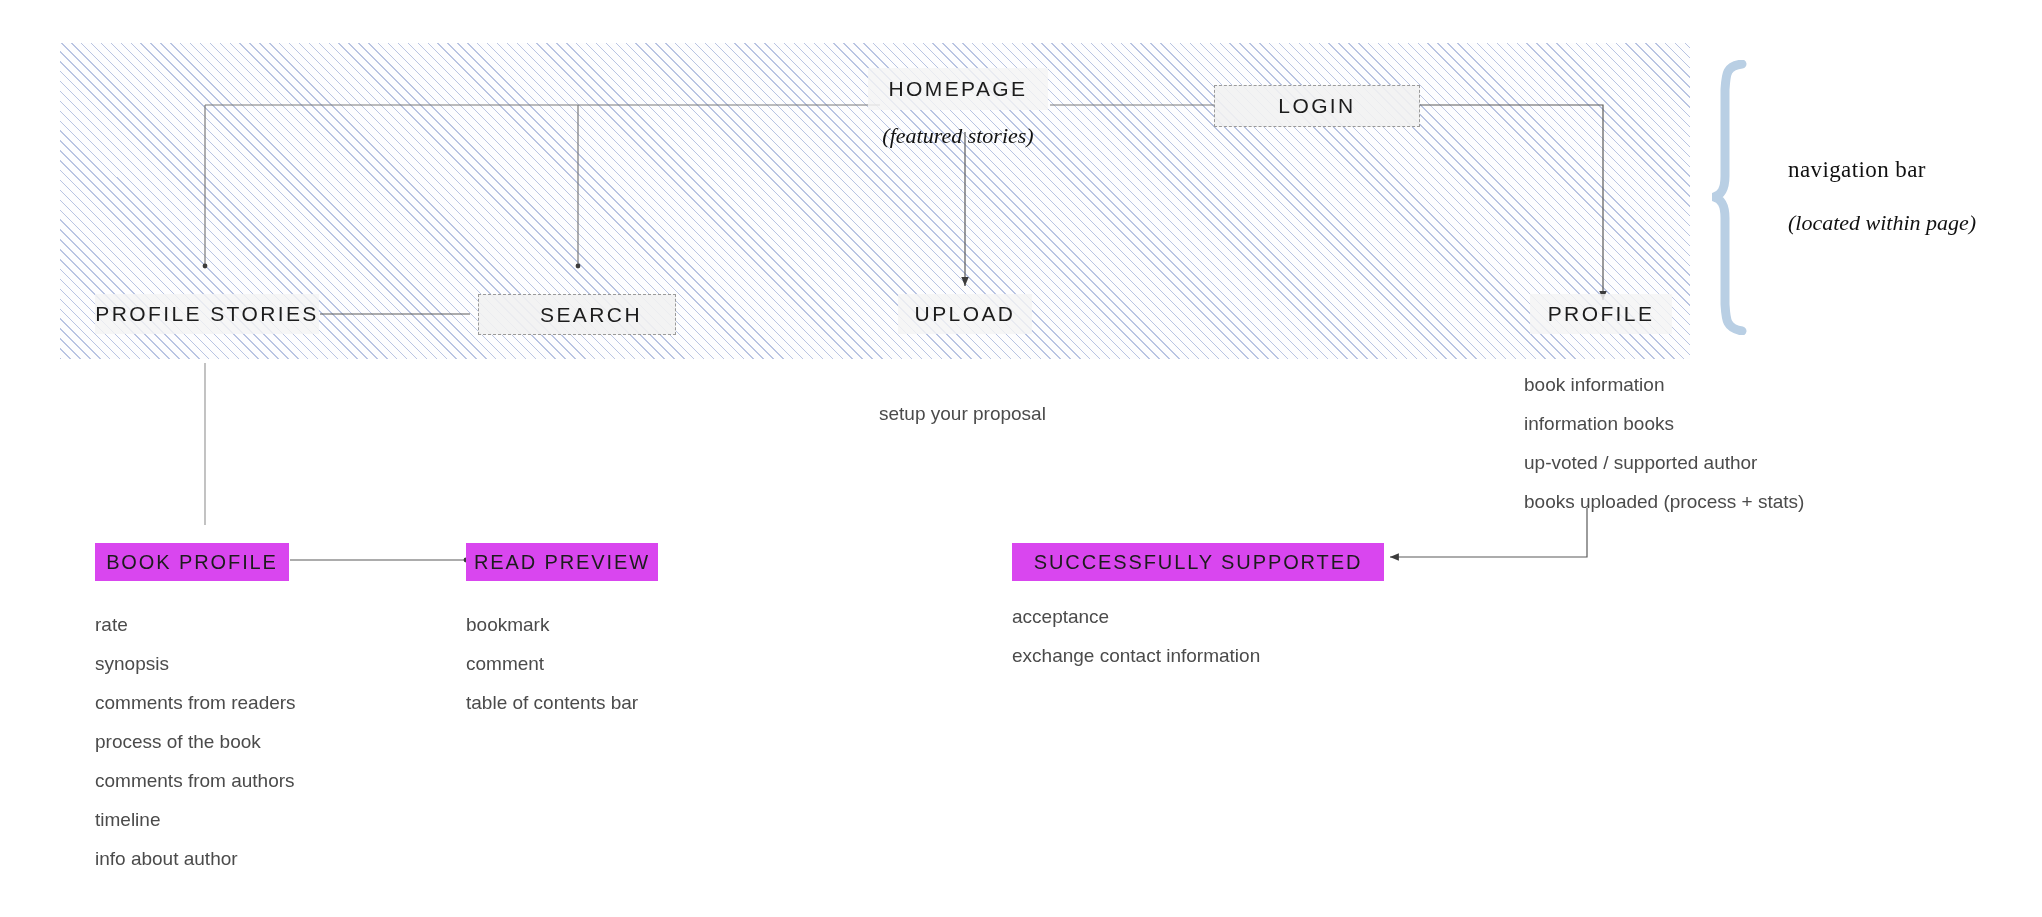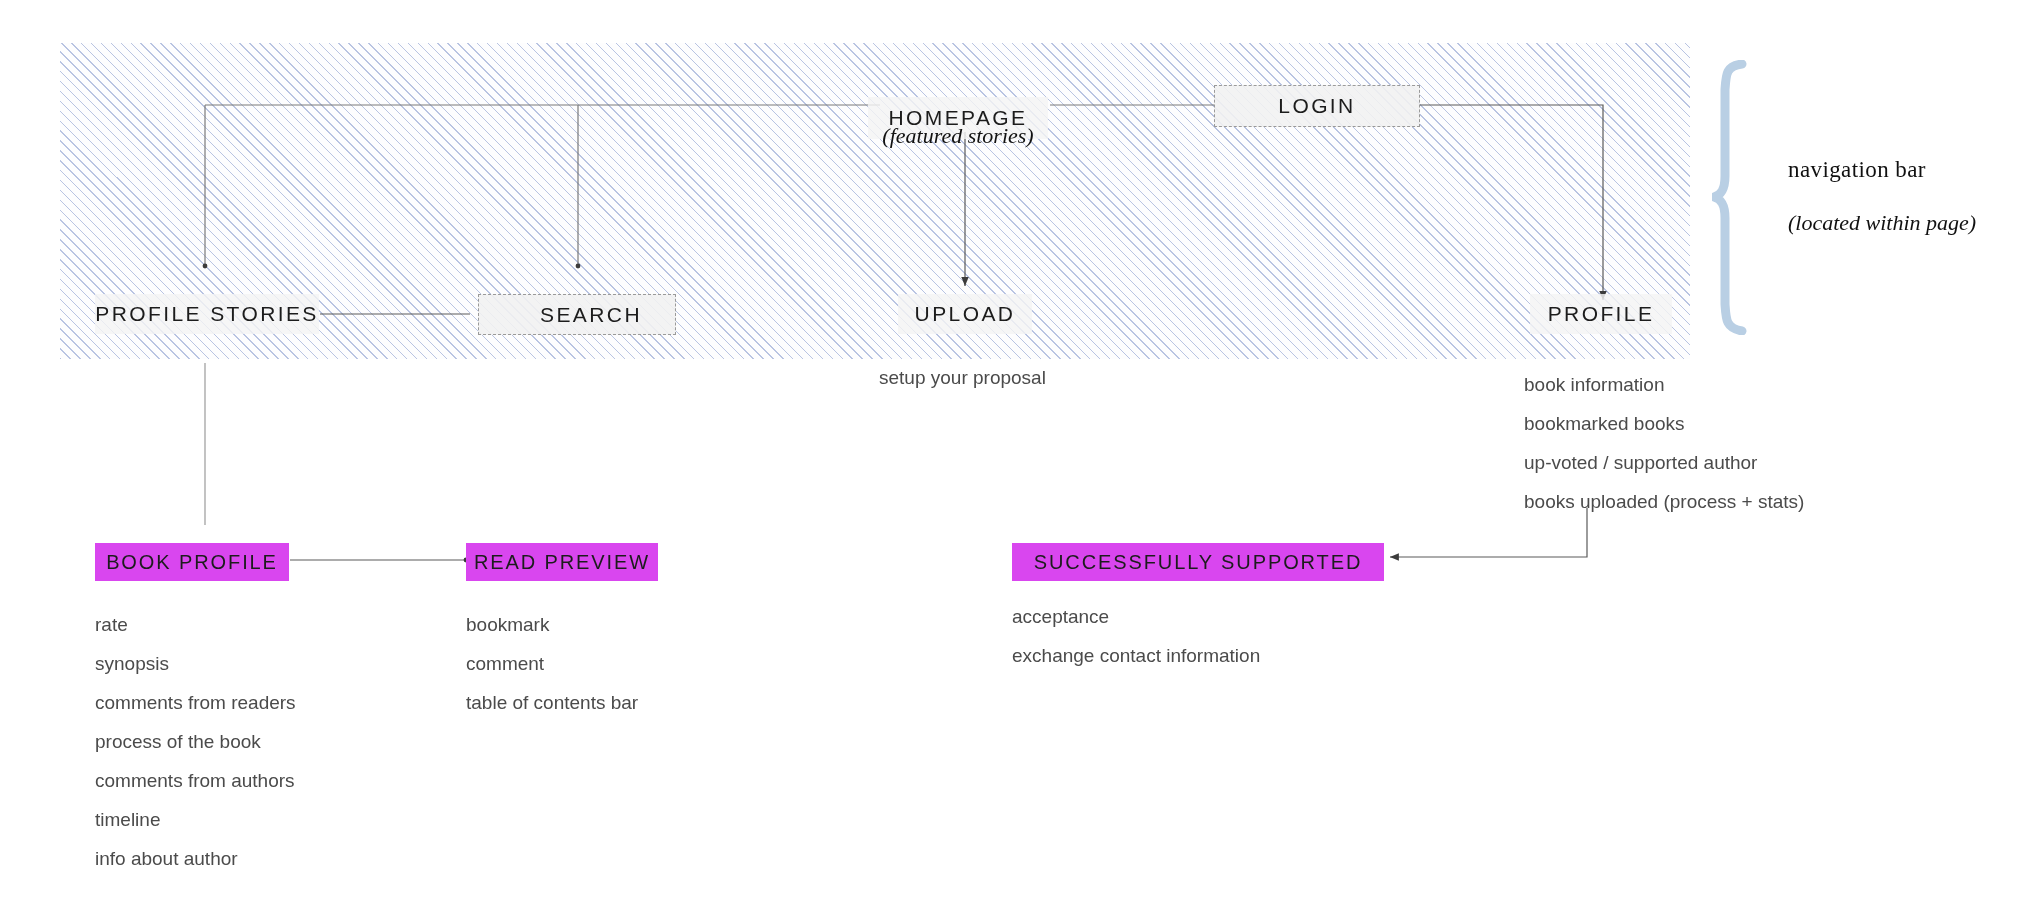--- a/index.html
+++ b/index.html
@@ -101,20 +101,21 @@
     line-height: 39px;
     white-space: nowrap;
   }
   .bullets div { white-space: nowrap; }
 
   .note-text {
     position: absolute;
     font-size: 19px;
     color: #4b4b4b;
     white-space: nowrap;
+    margin-top: 36px;
   }
 
   
   #wires {
     position: absolute;
     left: 0; top: 0;
     width: 2042px;
     height: 917px;
     pointer-events: none;
   }
@@ -161,21 +162,21 @@
       <path d="M320,314 L470,314" stroke="#5a5a5a"></path>
 
       <path d="M205,363 L205,525" stroke="#9a9a9a"></path>
 
       <path d="M290,560 L466,560" stroke="#5a5a5a" marker-end="url(#dotend)"></path>
 
       <path d="M1587,508 L1587,557 L1390,557" stroke="#5a5a5a" marker-end="url(#ahl)"></path>
     </g>
   </svg>
 
-  <div class="node plain" style="left:868px; top:97px; width:180px; height:42px;text-align:right;">
+  <div class="node plain" style="left:868px; top:68px; width:180px; height:42px;text-align:right;">
     <span>HOMEPAGE</span>
   </div>
 
   <div class="serif-italic" style="left:867px; top:123px; width:182px; text-align:center;">(featured stories)</div>
 
   <div class="node dashed" style="left:1214px; top:85px; width:206px; height:42px;">
     <span>LOGIN</span>
   </div>
 
   <div class="node plain" style="left:95px; top:294px; width:224px; height:40px;">
@@ -201,21 +202,21 @@
 
   <div class="brace-label" style="left:1788px; top:156px;">
     <div class="serif-plain" style="position:relative; left:0; top:0;">navigation bar</div>
     <div class="serif-italic" style="position:relative; left:0; top:26px;">(located within page)</div>
   </div>
 
   <div class="note-text" style="left:879px; top:367px;">setup your proposal</div>
 
   <div class="bullets" style="left:1524px; top:365px;">
     <div>book information</div>
-    <div>bookmarked books</div>
+    <div>information books</div>
     <div>up-voted / supported author</div>
     <div>books uploaded (process + stats)</div>
   </div>
 
   <div class="node-sm" style="left:95px; top:543px; width:194px; height:38px;">
     <span>BOOK PROFILE</span>
   </div>
 
   <div class="node-sm" style="left:466px; top:543px; width:192px; height:38px;">
     <span>READ PREVIEW</span>

